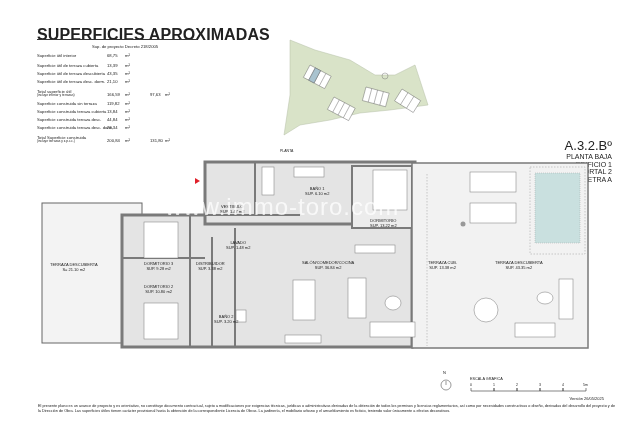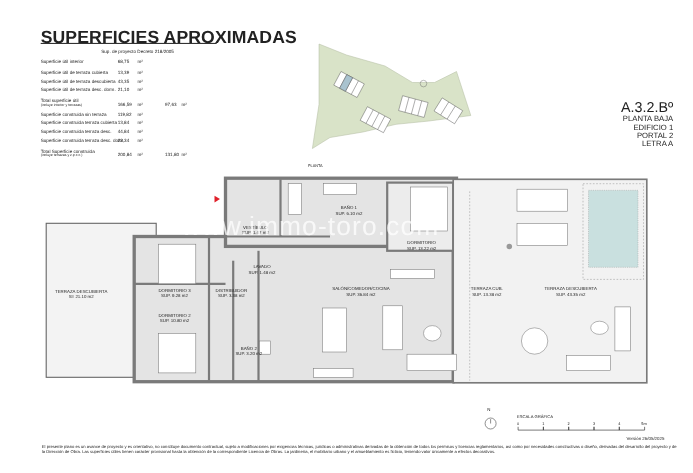--- a/index.html
+++ b/index.html
@@ -10,21 +10,21 @@
   .tbl { left:37px; top:44px; width:200px; font-size:4.2px; }
   .tbl .row { position:absolute; left:0; width:200px; white-space:nowrap; }
   .tbl .lab { position:absolute; left:0; }
   .tbl .sub { position:absolute; left:0; top:4px; font-size:3.2px; }
   .tbl .v1 { position:absolute; left:70px; }
   .tbl .u1 { position:absolute; left:88px; }
   .tbl .v2 { position:absolute; left:113px; }
   .tbl .u2 { position:absolute; left:128px; }
   .tbl .hdr { position:absolute; left:55px; }
   .code { right:18px; top:90px; text-align:right; }
-  .code .big { font-size:13px; font-weight:normal; }
+  .code .big { font-size:13px; font-weight:normal;margin-top:48px; }
   .code .ln { font-size:7px; line-height:7.5px; }
   .room-label { position:absolute; font-size:4px; text-align:center; line-height:5px; white-space:nowrap; }
   .wm { position:absolute; left:165px; top:193px; font-size:24px; font-weight:normal; color:rgba(255,255,255,0.75); letter-spacing:1px; }
   .disclaimer { left:38px; top:404px; width:580px; font-size:3.8px; line-height:5px; }
   .version { right:26px; top:396px; font-size:4px; }
   .scale-title { left:470px; top:377px; font-size:3.8px; }
   .planta-label { left:280px; top:149px; font-size:3.5px; }
   .scale-ticks span { position:absolute; font-size:3.5px; }
 </style>
 </head>

